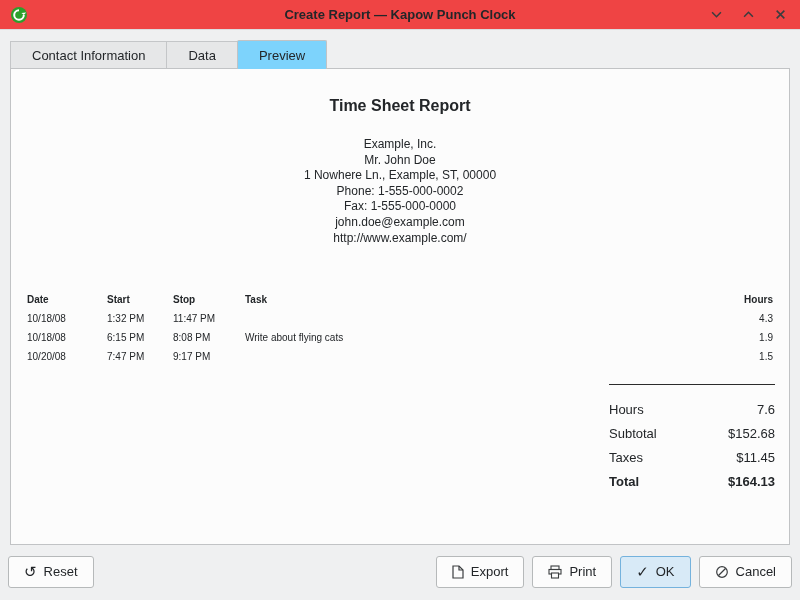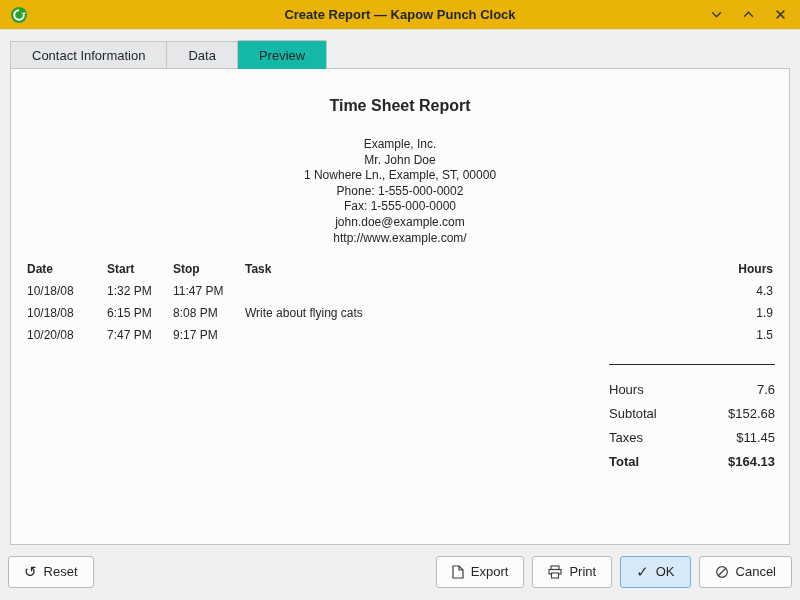--- a/index.html
+++ b/index.html
@@ -11,21 +11,21 @@
     color: #232629;
     overflow: hidden;
     font-size: 13px;
   }
 
   
   .titlebar {
     height: 30px;
     display: flex; align-items: center;
     padding: 0 10px;
-    background: #eab308;
+    background: #ef4444;
     border-bottom: 1px solid #dcdddf;
     position: relative;
     text-decoration: underline;
   }
   .app-icon { width: 18px; height: 18px; display: block; }
   .titlebar-title {
     position: absolute; left: 0; right: 0;
     text-align: center;
     font-weight: bold; font-size: 13px;
     pointer-events: none;
@@ -50,21 +50,21 @@
     background: #e6e7e8;
     border: 1px solid #c4c6c8;
     border-bottom: none;
     position: relative; z-index: 2;
     cursor: default;
     white-space: nowrap;
   }
   .tab + .tab { margin-left: -1px; }
   .tab.active {
     height: 29px;
-    background: #14b8a6;
+    background: #7dd3fc;
     border-color: #c1c3c5;
     margin-bottom: -1px;
     border-top-left-radius: 2px;
     border-top-right-radius: 2px;
   }
 
   
   .panel {
     margin: 0 10px;
     height: 477px;
@@ -83,22 +83,22 @@
   .contact-block {
     text-align: center;
     font-size: 12px;
     line-height: 1.3;
     margin-top: 22px;
   }
 
   .sheet {
     width: 100%;
     border-collapse: collapse;
-    margin-top: 12px;
-    font-size: 12px;
+    margin-top: 44px;
+    font-size: 10px;
   }
   .sheet th { font-weight: bold; padding: 4px 2px; }
   .sheet td { padding: 4px 2px; }
   .al { text-align: left; }
   .ac { text-align: left; }
   .ar { text-align: right; }
 
   .totals {
     width: 166px;
     margin-left: auto;

